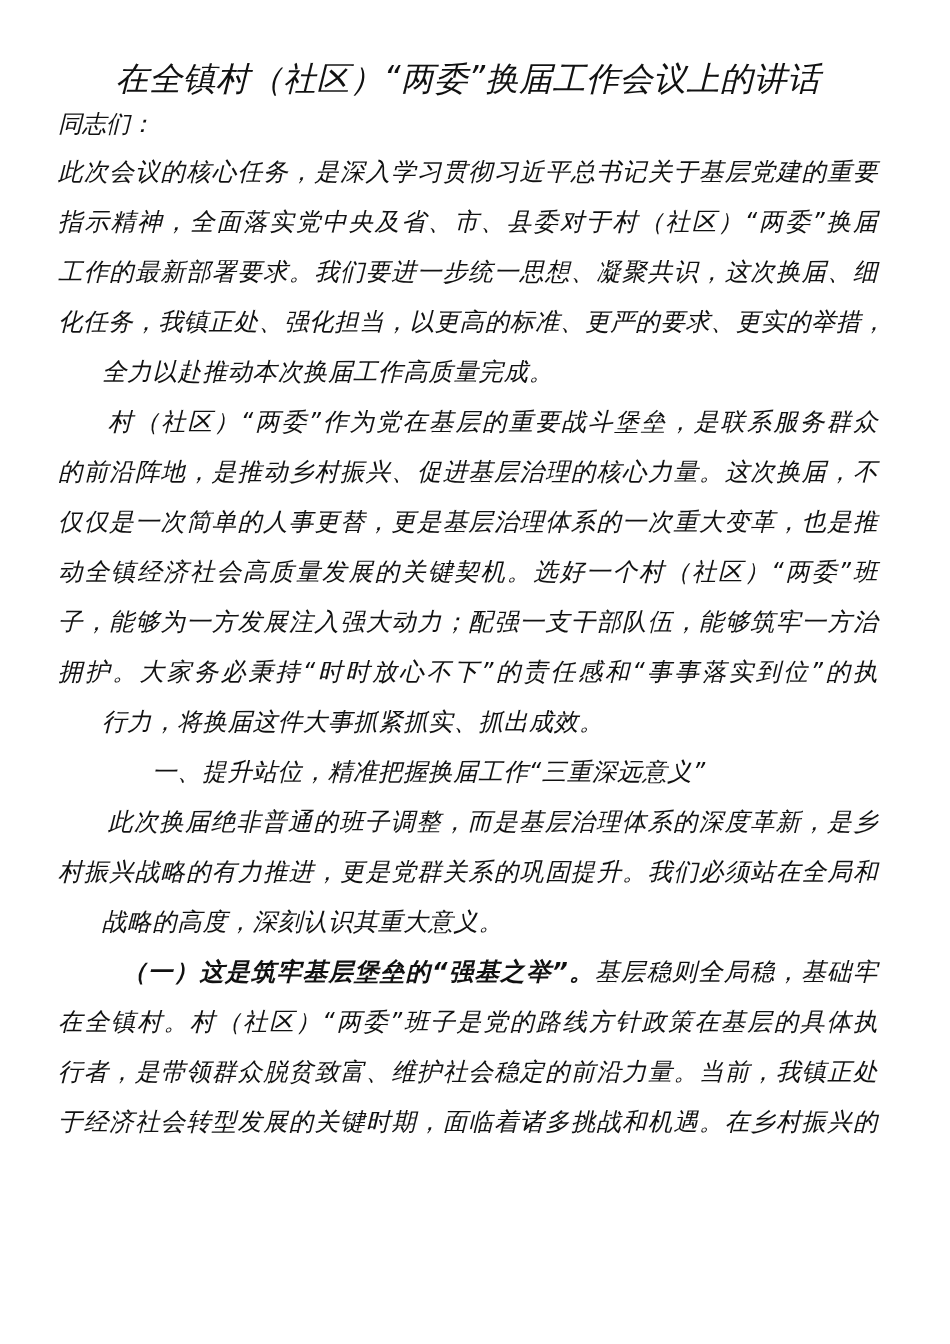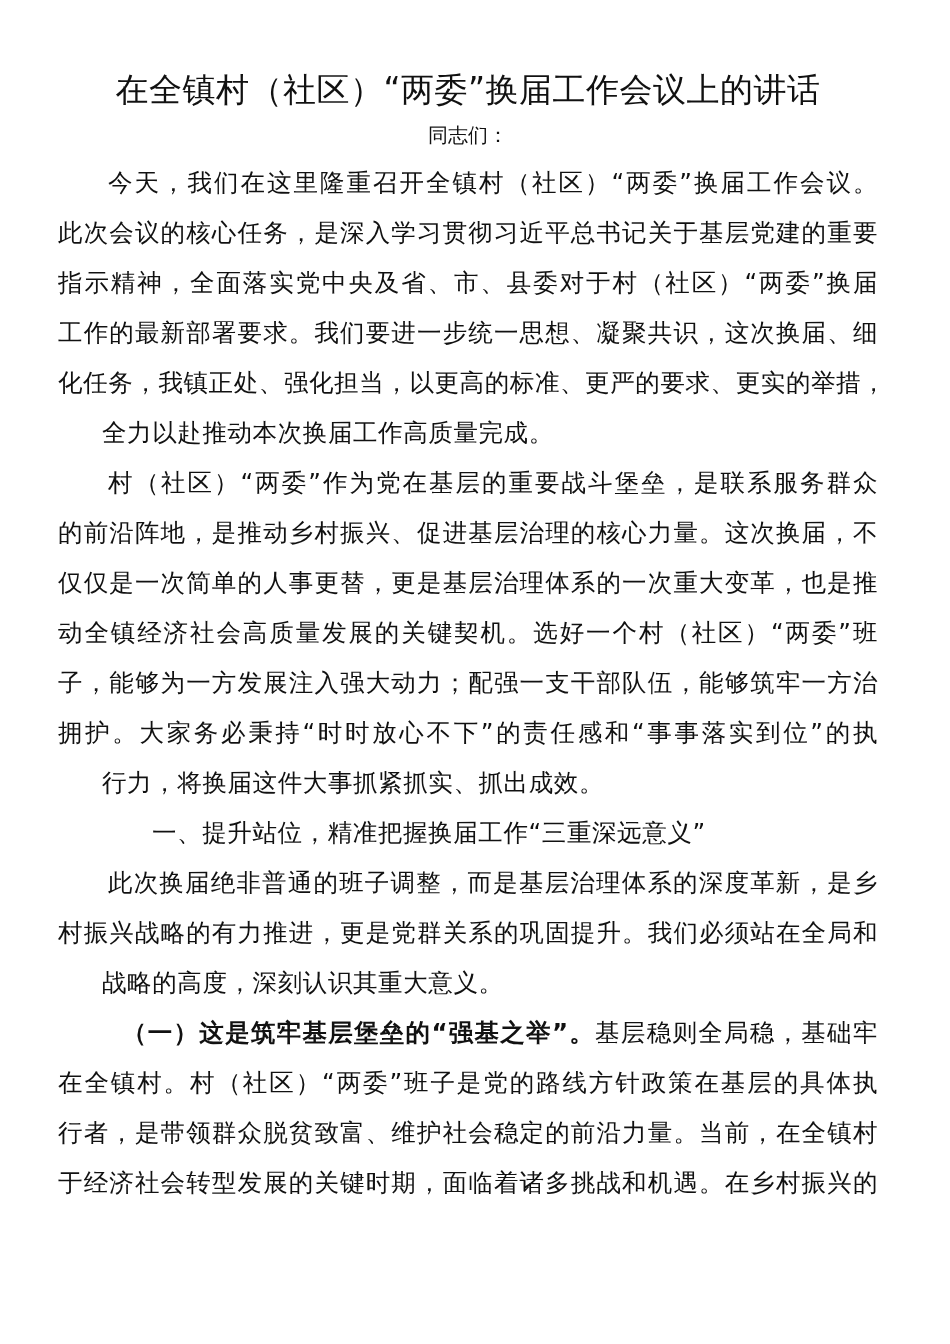--- a/index.html
+++ b/index.html
@@ -1,35 +1,34 @@
 <!DOCTYPE html>
 <html><head>
 <meta charset="utf-8">
 <style>
   html, body { margin: 0; padding: 0; background: #ffffff; }
   body { width: 950px; height: 1344px; overflow: hidden; position: relative;
          font-family: "DejaVu Sans", "Liberation Sans", sans-serif; color: #111111; }
-  .page { position: absolute; left: 58px; top: 62px; width: 820px; }
+  .page { position: absolute; left: 58px; top: 51px; width: 820px; font-style: italic; }
   .title { font-size: 33px; line-height: 56px; text-align: center; margin: 0; font-weight: normal; white-space: nowrap; letter-spacing: 0.5px; }
-  .greet { font-size: 20px; line-height: 34px; margin: 0 0 6px 0; text-align: center; }
+  .greet { font-size: 24px; line-height: 34px; margin: 0 0 6px 0; }
   .line { font-size: 24.5px; line-height: 50px; height: 50px; white-space: nowrap; margin: 0; text-align: justify; text-align-last: justify; letter-spacing: 0.6px; }
   .line.last { text-align-last: left; margin-left: 44px; }
   .line.indent { padding-left: 50px; }
   .line.indent2 { padding-left: 64px; }
   .bold { font-weight: bold; }
 </style>
 </head>
 <body>
 
 <div class="page">
   <h1 class="title">在全镇村（社区）“两委”换届工作会议上的讲话</h1>
   <p class="greet">同志们：</p>
 
   <div>
-    <p class="line indent">今天，我们在这里隆重召开全镇村（社区）“两委”换届工作会议。</p>
     <p class="line">此次会议的核心任务，是深入学习贯彻习近平总书记关于基层党建的重要</p>
     <p class="line">指示精神，全面落实党中央及省、市、县委对于村（社区）“两委”换届</p>
     <p class="line">工作的最新部署要求。我们要进一步统一思想、凝聚共识，这次换届、细</p>
     <p class="line">化任务，我镇正处、强化担当，以更高的标准、更严的要求、更实的举措，</p>
     <p class="line last">全力以赴推动本次换届工作高质量完成。</p>
   </div>
 
   <div>
     <p class="line indent">村（社区）“两委”作为党在基层的重要战斗堡垒，是联系服务群众</p>
     <p class="line">的前沿阵地，是推动乡村振兴、促进基层治理的核心力量。这次换届，不</p>
@@ -44,16 +43,16 @@
 
   <div>
     <p class="line indent">此次换届绝非普通的班子调整，而是基层治理体系的深度革新，是乡</p>
     <p class="line">村振兴战略的有力推进，更是党群关系的巩固提升。我们必须站在全局和</p>
     <p class="line last">战略的高度，深刻认识其重大意义。</p>
   </div>
 
   <div>
     <p class="line indent2"><span class="bold">（一）这是筑牢基层堡垒的“强基之举”。</span><span>基层稳则全局稳，基础牢</span></p>
     <p class="line">在全镇村。村（社区）“两委”班子是党的路线方针政策在基层的具体执</p>
-    <p class="line">行者，是带领群众脱贫致富、维护社会稳定的前沿力量。当前，在全镇村</p>
+    <p class="line">行者，是带领群众脱贫致富、维护社会稳定的前沿力量。当前，我镇正处</p>
     <p class="line">于经济社会转型发展的关键时期，面临着诸多挑战和机遇。在乡村振兴的</p>
   </div>
 </div>
 
 </body></html>

